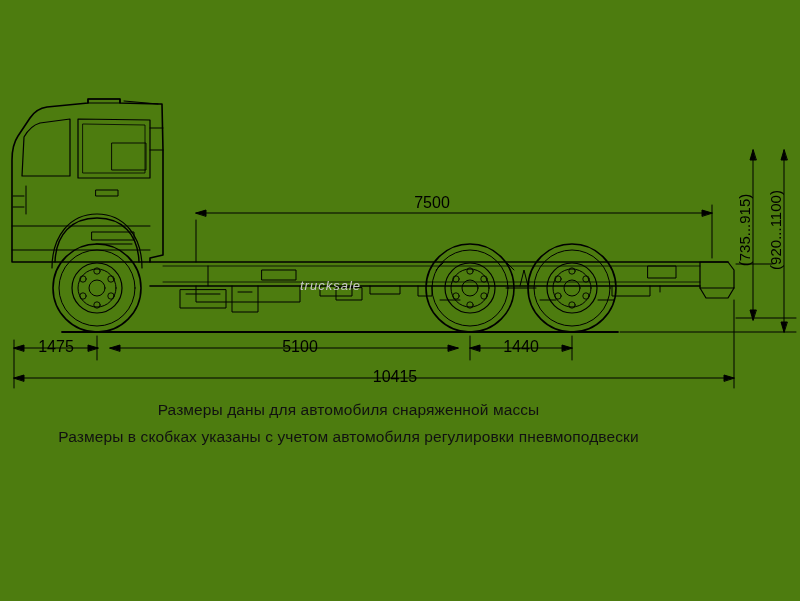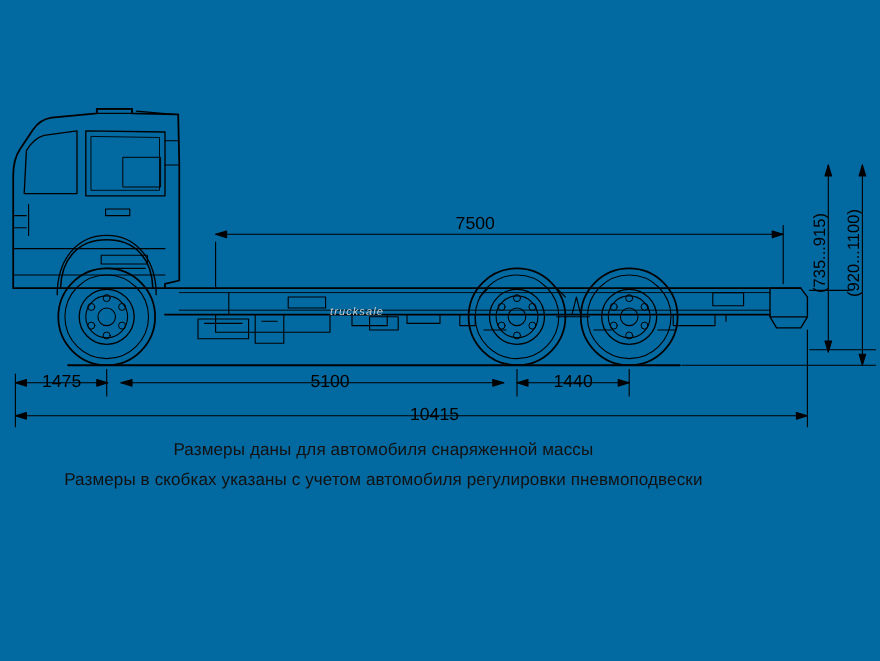--- a/index.html
+++ b/index.html
@@ -11,21 +11,21 @@
     width: 800px;
     height: 601px;
     font-family: "Liberation Sans", sans-serif;
     color: #000000;
     overflow: hidden;
   }
   #stage {
     position: relative;
     width: 800px;
     height: 601px;
-    background: #0369a1;
+    background: #4d7c0f;
   }
   #drawing {
     position: absolute;
     left: 0;
     top: 0;
     width: 800px;
     height: 601px;
   }
   .cap {
     position: absolute;
@@ -34,21 +34,21 @@
     font-size: 15.5px;
     color: #111;
     letter-spacing: 0.1px;
   }
   #cap1 { top: 401px; }
   #cap2 { top: 428px; }
   .wm {
     position: absolute;
     left: 300px;
     top: 278px;
-    font-size: 10px;
+    font-size: 13px;
     color: #c9c9c9;
     font-style: italic;
     letter-spacing: 1px;
     user-select: none;
   }
 </style>
 </head>
 <body>
 
 <div id="stage">

